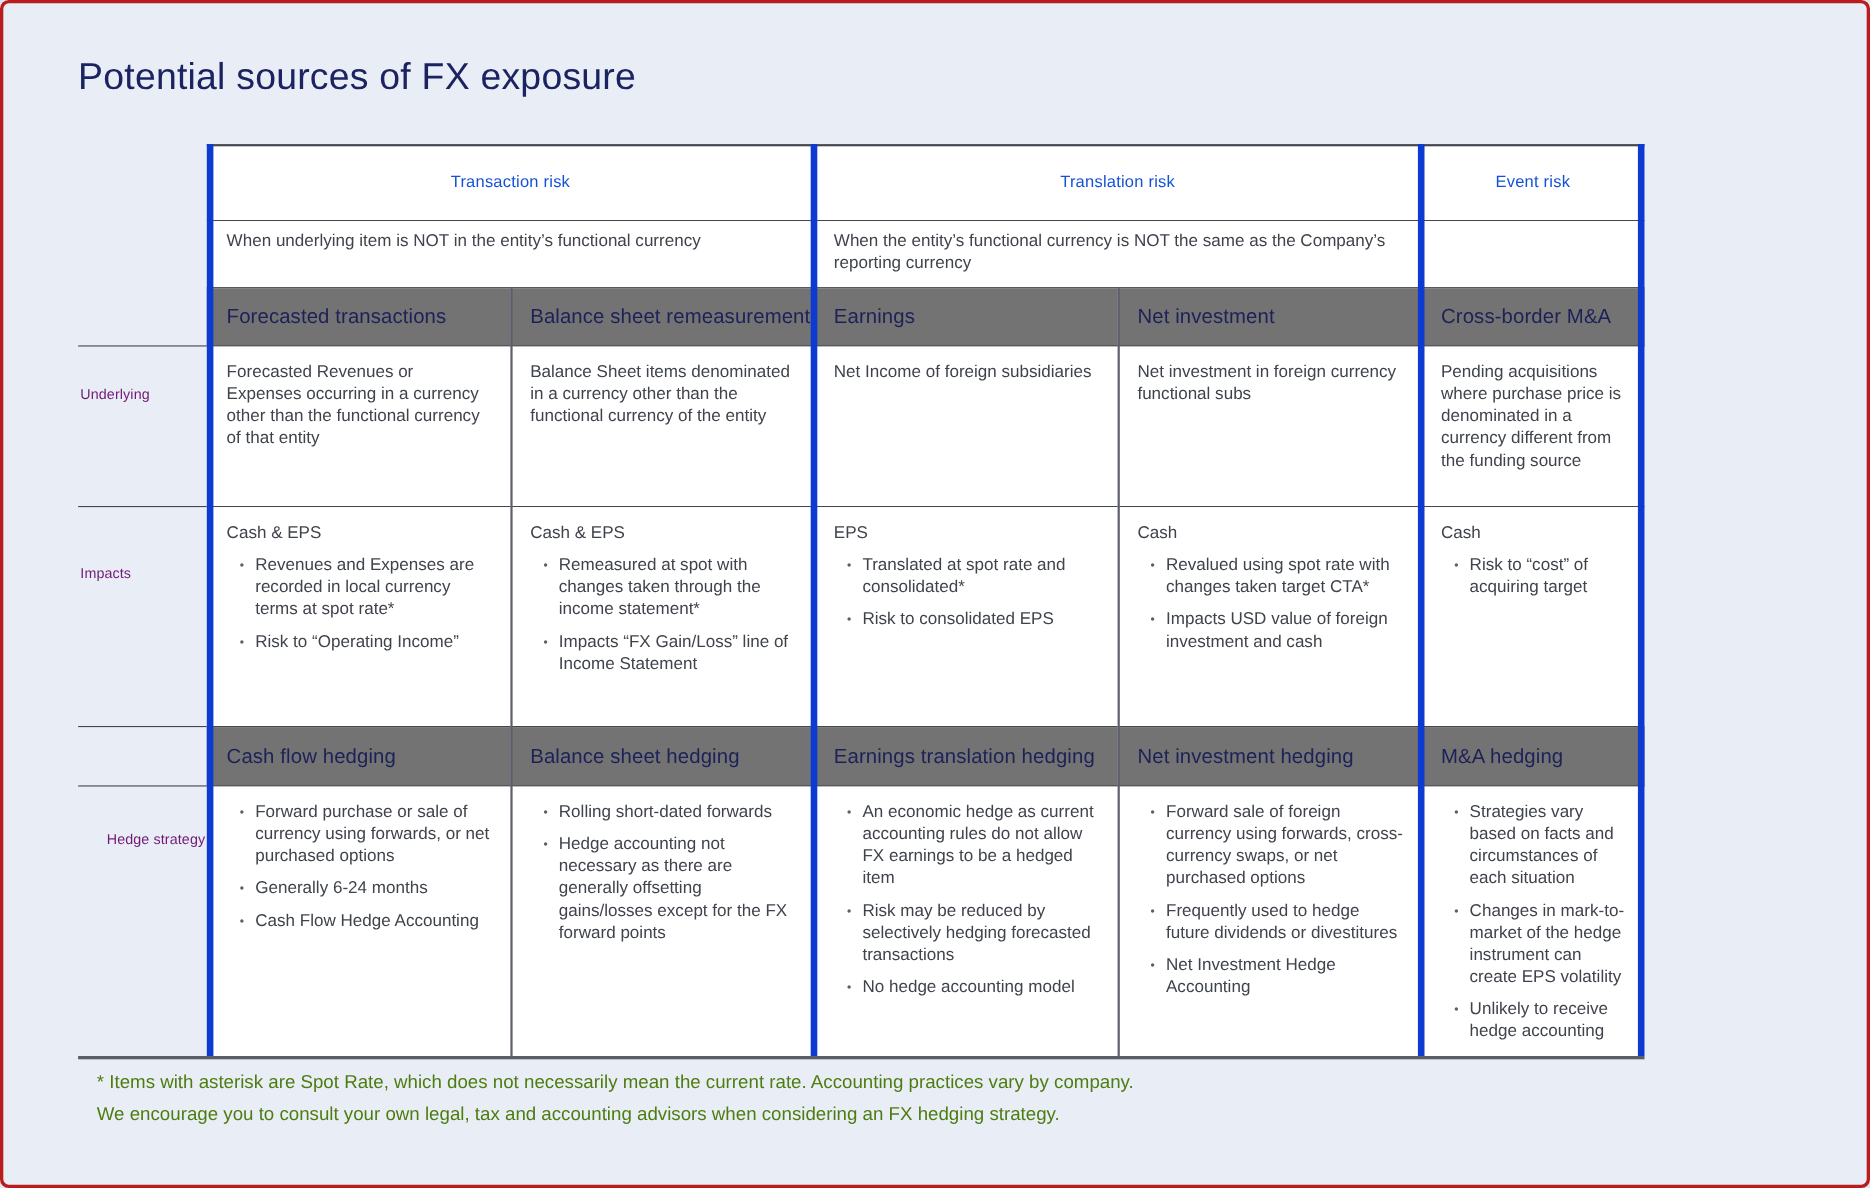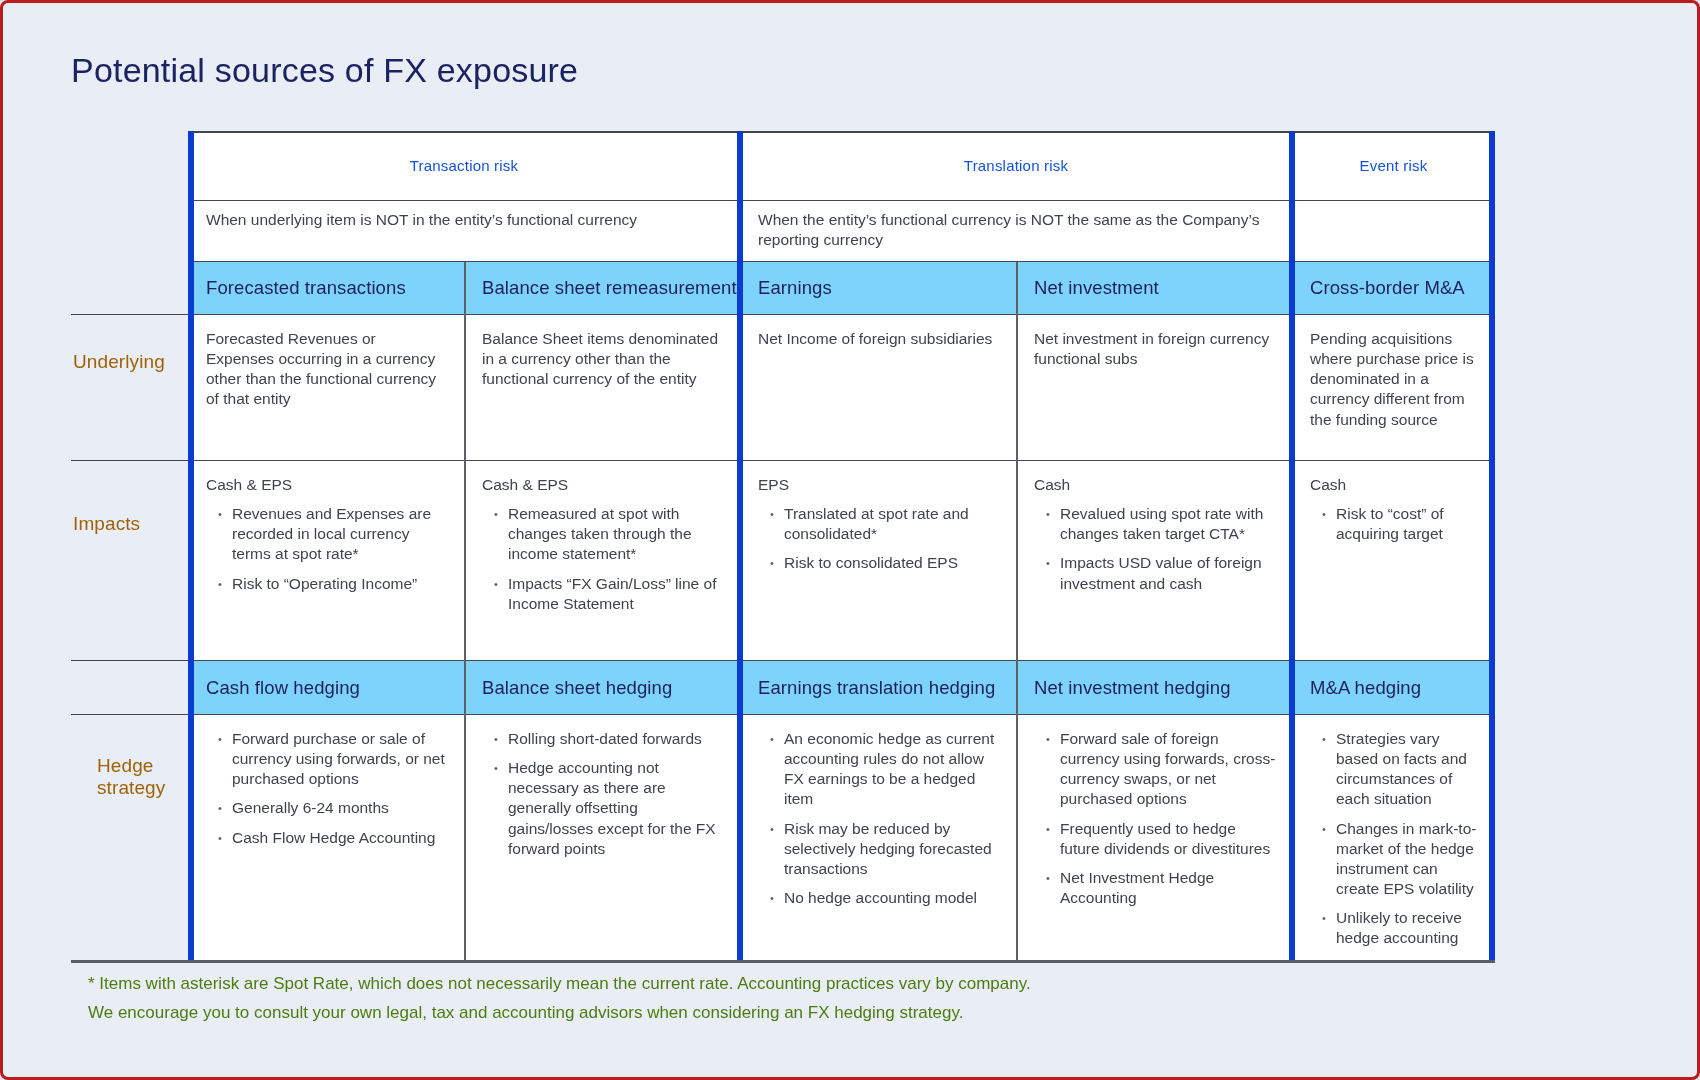--- a/index.html
+++ b/index.html
@@ -15,21 +15,21 @@
   
   .tbl{
     position:absolute;left:68px;top:128px;width:1424px;height:829px;
     display:grid;
     grid-template-columns:117px 276px 276px 276px 276px 203px;
     grid-template-rows:70px 61px 53px 146px 200px 54px 245px;
     border-bottom:3px solid #5a5e67;
   }
   .cell{position:relative;box-sizing:border-box;min-width:0;}
   .wc{background:#ffffff;}
-  .lav{background:#7dd3fc;}
+  .lav{background:#737373;}
   .bb{border-bottom:1.5px solid #43474f;}
   .col-lbl{grid-column:1}
   .col-1{grid-column:2}.col-2{grid-column:3}.col-3{grid-column:4}.col-4{grid-column:5}.col-5{grid-column:6}
   .col-12{grid-column:2 / span 2}.col-34{grid-column:4 / span 2}
   .row-1{grid-row:1}.row-2{grid-row:2}.row-3{grid-row:3}.row-4{grid-row:4}
   .row-5{grid-row:5}.row-6{grid-row:6}.row-7{grid-row:7}
 
   .risk-title{
     display:flex;align-items:center;justify-content:center;
     color:#1352d8;font-size:15px;letter-spacing:.2px;
@@ -43,21 +43,21 @@
   }
   .body-cell{
     padding:14px 16px 0 18px;font-size:15.5px;color:#3f434b;line-height:1.3;
   }
   .cell-heading{margin-bottom:9px;}
   .bullet-item{display:flex;margin-bottom:9px;padding-left:12px;}
   .bullet-dot{flex:0 0 auto;width:14px;font-size:11px;color:#5a5f68;padding-top:3px;}
   .bullet-text{flex:1 1 auto;}
 
   .lblcell{
-    font-size:19px;color:#a16207;padding-left:2px;letter-spacing:.1px;line-height:1.18;
+    font-size:13px;color:#701a75;padding-left:2px;letter-spacing:.1px;line-height:1.18;
   }
   .pt-und{padding-top:36px;}
   .pt-imp{padding-top:52px;}
   .pt-hdg{padding-top:40px;margin-left:24px;}
 
   
   .vblue{position:absolute;top:0;width:6px;height:100%;background:#0d3ad1;z-index:5;}
   .vb1{left:117px;}.vb2{left:666px;}.vb3{left:1218px;}.vb4{left:1418px;}
   .vgray{position:absolute;top:131px;width:1.5px;height:698px;background:#5c6069;z-index:4;}
   .vg1{left:393px;}.vg2{left:945px;}

